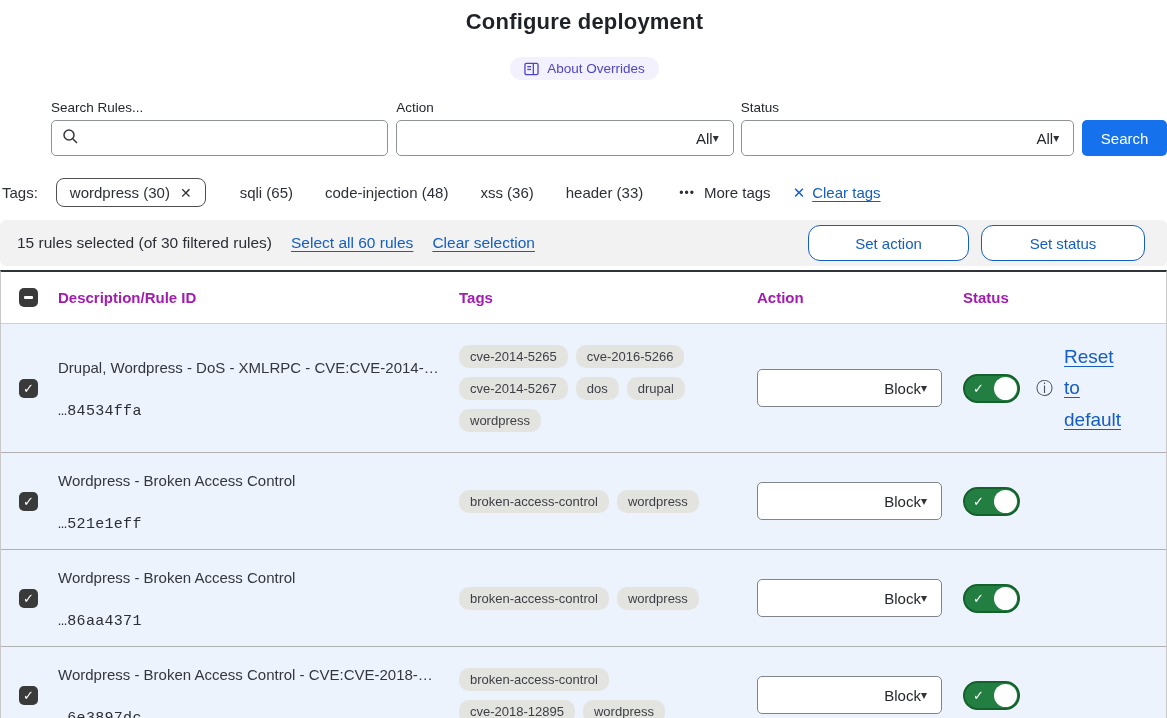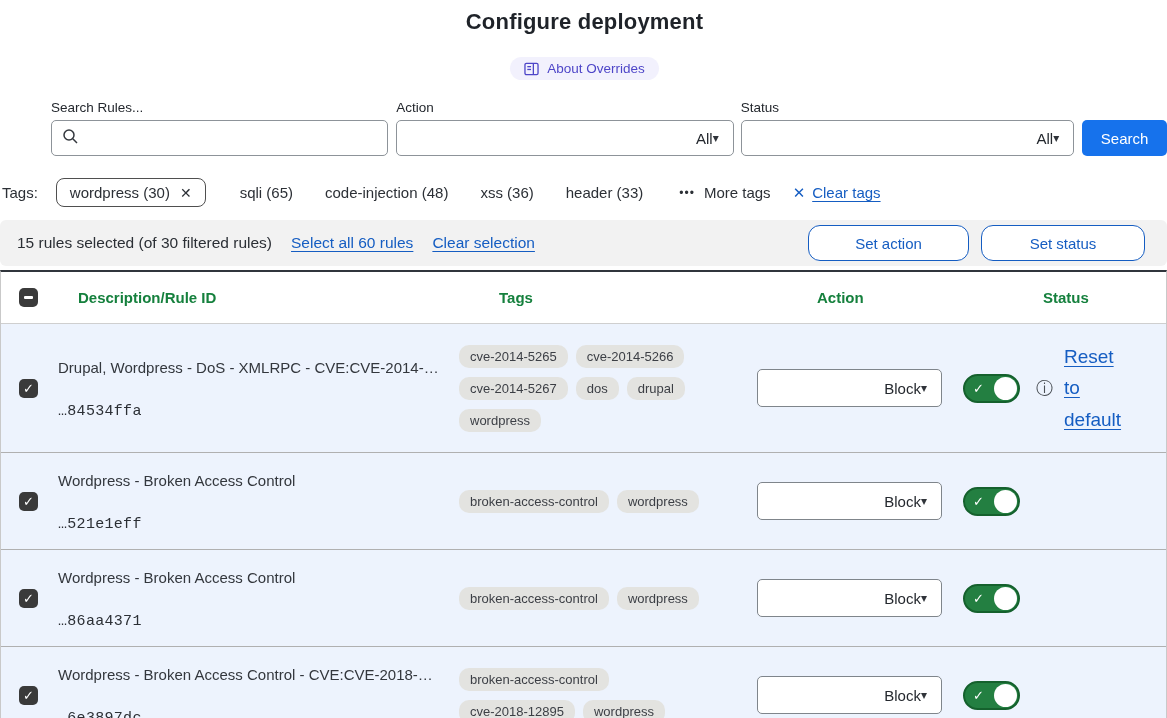--- a/index.html
+++ b/index.html
@@ -83,21 +83,21 @@
   }
   .btn-set-action{width:161px;margin-right:12px;}
   .btn-set-status{width:164px;}
 
   
   .rules-table{
     margin-top:4px;border-top:2px solid #30353c;border-left:1px solid #c9c9c9;
     border-right:1px solid #c9c9c9;border-bottom:1px solid #a8a8a8;
   }
   .tgrid{display:grid;grid-template-columns:57px 401px 298px 206px 1fr;align-items:center;}
-  .thead{height:51px;background:#fff;font-size:15px;font-weight:700;color:#15803d;gap:20px;}
+  .thead{height:51px;background:#fff;font-size:15px;font-weight:700;color:#a21caf;}
   .trow{background:var(--row-bg);border-top:1px solid #b0b0b0;}
   .trow.first{border-top:1px solid #cfcfcf;height:129px;}
   .trow:not(.first){height:97px;}
 
   .cb-cell{padding-left:18px;}
   .checkbox{
     width:19px;height:19px;border-radius:5px;background:#3a3a3a;display:flex;align-items:center;
     justify-content:center;cursor:pointer;
   }
   .checkbox .mark{color:#fff;font-size:13px;font-weight:700;line-height:1;}
@@ -227,21 +227,21 @@
         <div class="checkbox">
           <span class="mark">✓</span>
         </div>
       </div>
       <div class="desc-cell">
         <div class="desc-title">Drupal, Wordpress - DoS - XMLRPC - CVE:CVE-2014-…</div>
         <div class="rule-id">…84534ffa</div>
       </div>
       <div class="tags-cell">
         <span class="chip">cve-2014-5265</span>
-        <span class="chip">cve-2014-5266</span>
+        <span class="chip">cve-2016-5266</span>
         <span class="chip">cve-2014-5267</span>
         <span class="chip">dos</span>
         <span class="chip">drupal</span>
         <span class="chip">wordpress</span>
       </div>
       <div class="action-cell">
         <div class="selectbox">
           <span>Block</span>
           <span class="caret">▾</span>
         </div>

